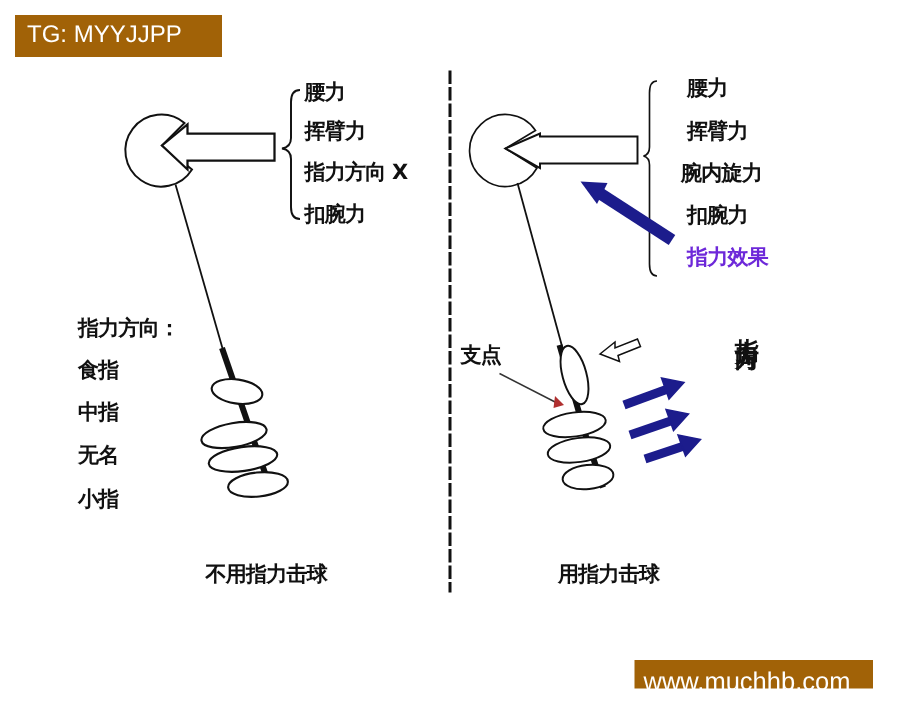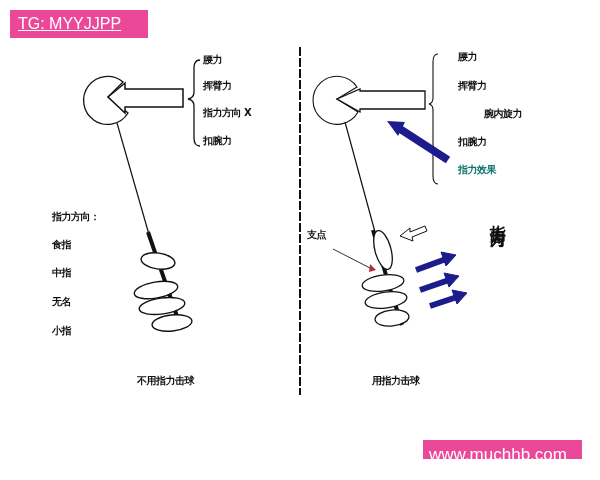--- a/index.html
+++ b/index.html
@@ -1,25 +1,25 @@
 <!DOCTYPE html>
 <html><head>
 <meta charset="utf-8">
 <style>
   html, body { margin: 0; padding: 0; }
   body { width: 600px; height: 480px; background: #ffffff; position: relative; overflow: hidden;
          font-family: "DejaVu Sans", sans-serif; }
-  .watermark { position: absolute; background: #ec4899; color: #ffffff;
+  .watermark { position: absolute; background: #a16207; color: #ffffff;
                font-family: "Liberation Sans", sans-serif; font-size: 16px; line-height: 28px;
-               padding: 0 8px; text-decoration: underline; }
+               padding: 0 8px; }
   #wm-top { left: 10px; top: 10px; width: 122px; height: 28px; }
   #wm-bottom { left: 423px; top: 440px; width: 147px; height: 19px; line-height: 30px; font-size: 17px; padding: 0 6px; }
-  .label { position: absolute; font-weight: bold; font-size: 10px; color: #111; white-space: nowrap;
+  .label { position: absolute; font-weight: bold; font-size: 14px; color: #111; white-space: nowrap;
            font-family: "DejaVu Sans", sans-serif; letter-spacing: -0.5px; }
-  .label.blue { color: #0f766e; }
+  .label.blue { color: #6d28d9; }
   .vertical { writing-mode: vertical-rl; letter-spacing: 2px; font-size: 16px; }
   svg.diagram { position: absolute; left: 0; top: 0; }
 </style>
 </head>
 <body>
 
 <svg class="diagram" width="600" height="480" viewBox="0 0 600 480">
 
   <line x1="300" y1="47" x2="300" y2="395" stroke="#111" stroke-width="2" stroke-dasharray="9,2"></line>
 
@@ -93,20 +93,20 @@
 <div class="label" style="left:52px; top:210px;">指力方向：</div>
 <div class="label" style="left:52px; top:238px;">食指</div>
 <div class="label" style="left:52px; top:266px;">中指</div>
 <div class="label" style="left:52px; top:295px;font-family:Liberation Serif, serif;">无名</div>
 <div class="label" style="left:52px; top:324px;">小指</div>
 
 <div class="label" style="left:137px; top:374px;">不用指力击球</div>
 
 <div class="label" style="left:458px; top:50px;">腰力</div>
 <div class="label" style="left:458px; top:79px;">挥臂力</div>
-<div class="label" style="left:484px; top:107px;">腕内旋力</div>
+<div class="label" style="left:454px; top:107px;">腕内旋力</div>
 <div class="label" style="left:458px; top:135px;">扣腕力</div>
 <div class="label blue" style="left:458px; top:163px;">指力效果</div>
 
 <div class="label" style="left:307px; top:228px;text-align:center;">支点</div>
 <div class="label vertical" style="left:487px; top:212px;">指力方向</div>
 
 <div class="label" style="left:372px; top:374px;">用指力击球</div>
 
 </body></html>

